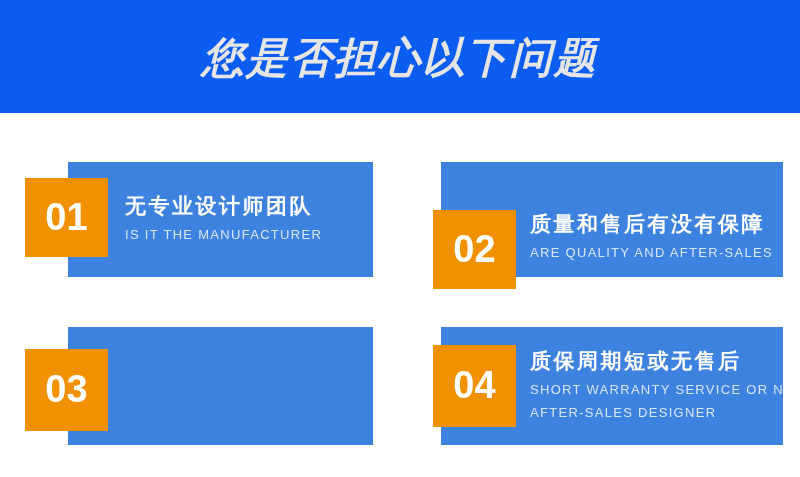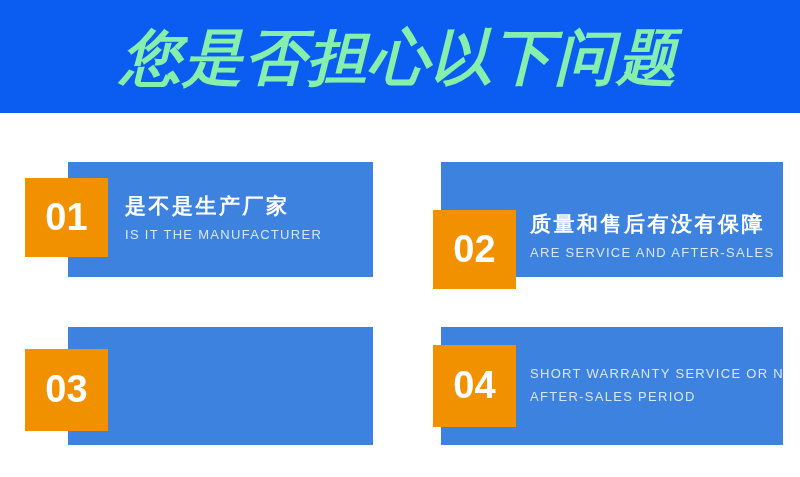--- a/index.html
+++ b/index.html
@@ -26,23 +26,23 @@
     left: 0;
     top: 0;
     width: 800px;
     height: 113px;
     background: #0B5CF1;
     display: flex;
     align-items: center;
     justify-content: center;
   }
   #header-title {
-    color: #86efac;
+    color: #e5e5e5;
     font-family: "Liberation Sans", "DejaVu Sans", sans-serif;
-    font-size: 60px;
+    font-size: 42px;
     font-weight: 700;
     font-style: italic;
     letter-spacing: 2px;
     line-height: 1;
     white-space: nowrap;
     transform: translateY(1px);
   }
 
   
   .card {
@@ -122,47 +122,48 @@
   <div id="header-banner">
     <div id="header-title">您是否担心以下问题</div>
   </div>
 
   <div class="card" id="card-1">
     <div class="card-blue"></div>
     <div class="card-num-box">
       <span class="card-num">01</span>
     </div>
     <div class="card-text">
-      <div class="card-title">是不是生产厂家</div>
+      <div class="card-title">无专业设计师团队</div>
       <div class="card-sub">IS IT THE MANUFACTURER</div>
     </div>
   </div>
 
   <div class="card" id="card-2">
     <div class="card-blue"></div>
     <div class="card-num-box">
       <span class="card-num">02</span>
     </div>
     <div class="card-text">
       <div class="card-title">质量和售后有没有保障</div>
-      <div class="card-sub">ARE SERVICE AND AFTER-SALES</div>
+      <div class="card-sub">ARE QUALITY AND AFTER-SALES</div>
     </div>
   </div>
 
   <div class="card" id="card-3">
     <div class="card-blue"></div>
     <div class="card-num-box">
       <span class="card-num">03</span>
     </div>
   </div>
 
   <div class="card" id="card-4">
     <div class="card-blue"></div>
     <div class="card-num-box">
       <span class="card-num">04</span>
     </div>
     <div class="card-text">
+      <div class="card-title">质保周期短或无售后</div>
       <div class="card-sub">SHORT WARRANTY SERVICE OR NO</div>
-      <div class="card-sub">AFTER-SALES PERIOD</div>
+      <div class="card-sub">AFTER-SALES DESIGNER</div>
     </div>
   </div>
 
 </div>
 
 </body></html>

